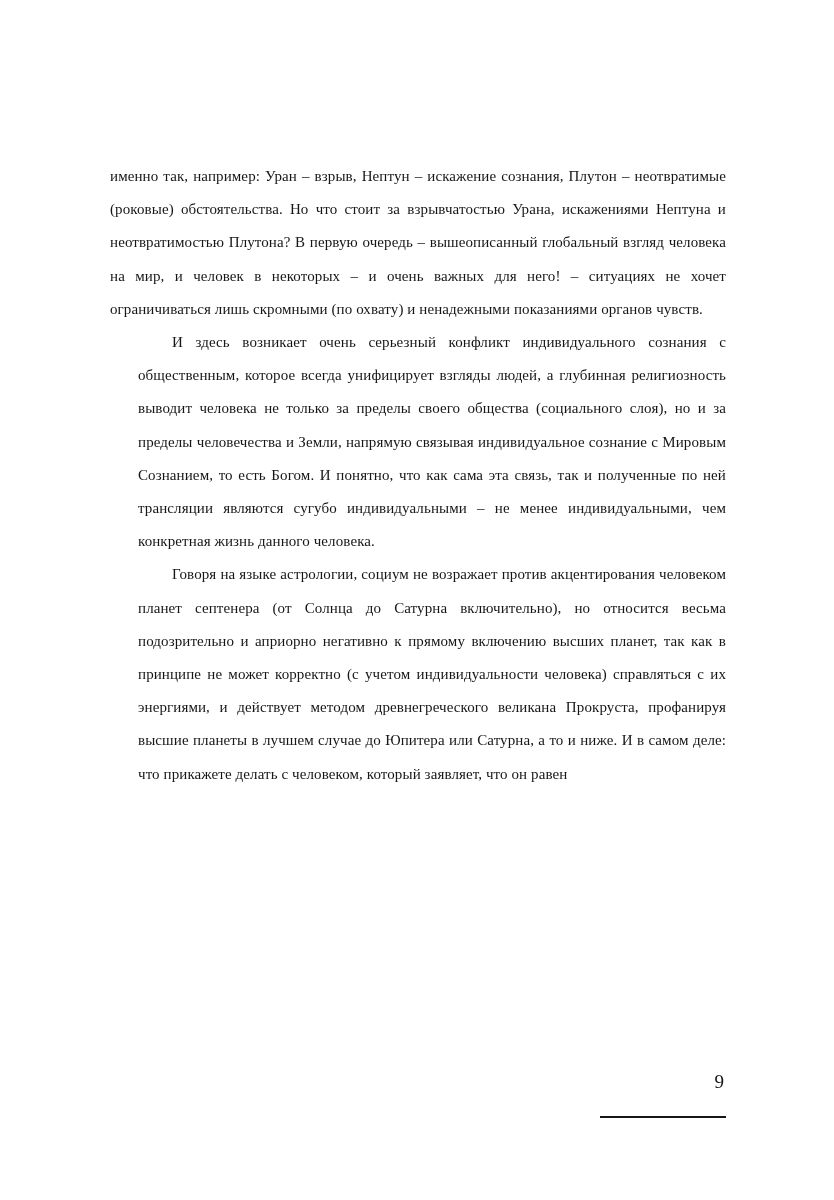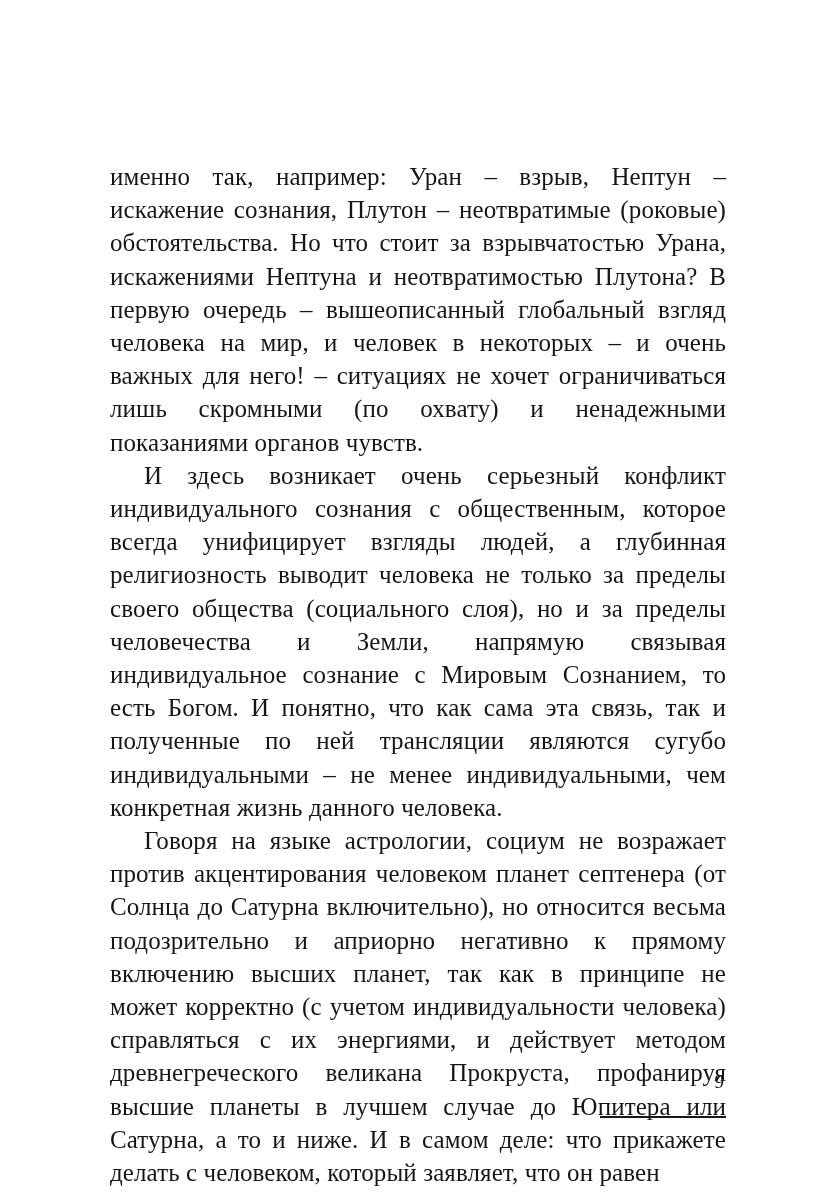--- a/index.html
+++ b/index.html
@@ -24,29 +24,30 @@
     background: #ffffff;
   }
   .text-block {
     position: absolute;
     left: 110px;
     top: 160px;
     width: 616px;
   }
   .para {
     margin: 0;
-    font-size: 25px;
+    font-size: 15px;
     line-height: 33.2px;
     text-align: justify;
     text-justify: inter-word;
     color: #161616;
     letter-spacing: 0.1px;
   }
   .para + .para {
     text-indent: 34px;
+    margin-left: 28px;
   }
   .footer {
     position: absolute;
     left: 0;
     top: 1070px;
     width: 834px;
   }
   .page-number {
     position: absolute;
     right: 110px;

